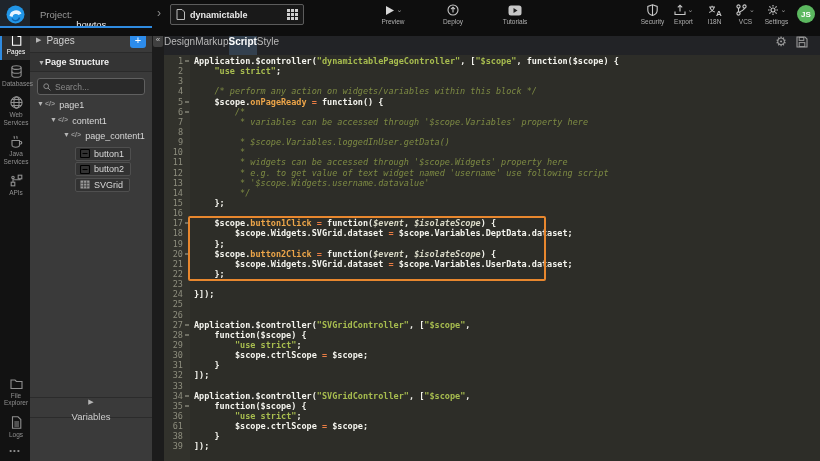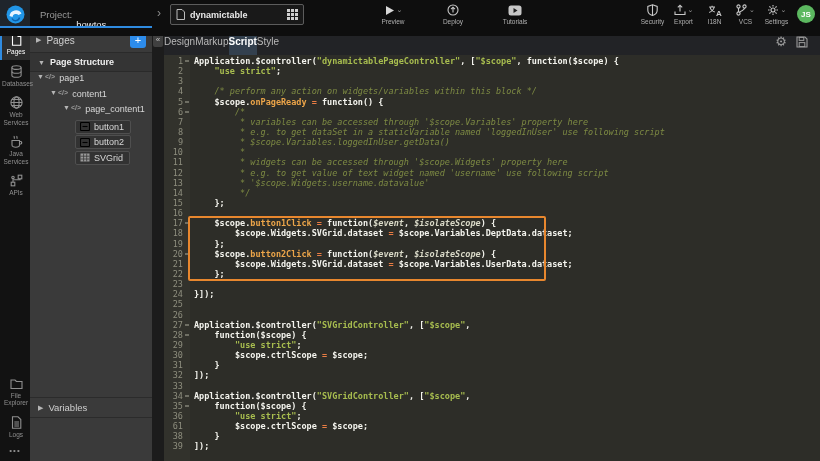--- a/index.html
+++ b/index.html
@@ -38,37 +38,37 @@
   .rail-spacer{flex:1;}
   .rail-more{color:#8f8f8f;font-size:8px;text-align:center;padding:4px 0 6px 0;letter-spacing:1px;cursor:pointer;}
   
   .panel{position:absolute;left:30px;top:28px;width:122px;height:433px;background:#3a3a3a;z-index:5;}
   .pages-header{height:24px;display:flex;align-items:center;padding:0 6px;gap:5px;}
   .pages-header .tri{color:#b5b5b5;font-size:7px;}
   .pages-header .txt{flex:1;color:#cfcfcf;font-size:10px;}
   .add-btn{width:16px;height:15px;background:#2d8ceb;border-radius:3px;color:#fff;font-size:11px;line-height:14px;
            text-align:center;cursor:pointer;}
   .structure-header{height:18px;background:#343434;border-top:1px solid #2a2a2a;border-bottom:1px solid #2a2a2a;
-                    display:flex;align-items:center;gap:5px;padding:0 8px;}
+                    display:flex;align-items:center;padding:0 8px;}
   .structure-header .tri{color:#b5b5b5;font-size:7px;}
   .structure-header .txt{color:#f0f0f0;font-size:9px;font-weight:bold;}
   .search-row{padding:6px 7px 4px 7px;}
   .search-box{height:15px;background:#2a2a2a;border:1px solid #606060;border-radius:3px;display:flex;
               align-items:center;gap:4px;padding:0 5px;}
   .search-box .ph{color:#8a8a8a;font-size:8.5px;}
   .tree{padding-top:1px;}
   .tree-row{height:15.6px;display:flex;align-items:flex-start;cursor:pointer;}
   .tree-row .tri{color:#b5b5b5;font-size:7px;width:9px;text-align:center;flex:none;}
   .tree-row .code-ico{color:#9a9a9a;font-size:7px;font-weight:bold;margin-right:4px;flex:none;}
   .tree-row .lbl{color:#d8d8d8;font-size:9px;}
   .chip{display:inline-flex;align-items:center;gap:4px;border:1px solid #4f4f4f;background:#323232;
         border-radius:2px;padding:1px 6px 1px 4px;}
   .variables-header{position:absolute;top:369px;left:0;width:122px;height:21px;border-top:1px solid #2b2b2b;
                     border-bottom:1px solid #2b2b2b;background:#3a3a3a;display:flex;align-items:center;
-                    gap:5px;padding:0 8px;box-sizing:border-box;cursor:pointer;}
+                    gap:5px;padding:0 8px;box-sizing:border-box;cursor:pointer;flex-direction:column;}
   .variables-header .tri{color:#b5b5b5;font-size:7px;}
   .variables-header .txt{color:#cfcfcf;font-size:9.5px;}
   
   .splitter{position:absolute;left:152px;top:28px;width:12px;height:433px;background:#1c1c1c;z-index:6;}
   .collapse-btn{position:absolute;left:1px;top:3px;width:10px;height:16px;background:#404040;border-radius:2px;
                 color:#c4c4c4;font-size:8px;display:flex;align-items:center;justify-content:center;cursor:pointer;}
   
   .editor{position:absolute;left:164px;top:28px;width:656px;height:433px;background:#2d2d28;}
   .tabbar{position:absolute;top:0;left:0;right:0;height:27px;background:#222326;display:flex;align-items:stretch;}
   .tab{padding:0 0;line-height:27px;font-size:10px;color:#b8b8b8;cursor:pointer;}
@@ -301,20 +301,29 @@
   <div class="panel">
     <div class="pages-header">
       <span class="tri">▶</span>
       <span class="txt">Pages</span>
       <span class="add-btn">+</span>
     </div>
     <div class="structure-header">
       <span class="tri">▼</span>
       <span class="txt">Page Structure</span>
     </div>
+    <div class="search-row">
+      <div class="search-box">
+        <svg width="8" height="8" viewBox="0 0 8 8">
+          <circle cx="3.2" cy="3.2" r="2.4" fill="none" stroke="#8a8a8a" stroke-width="1"></circle>
+          <line x1="5" y1="5" x2="7.4" y2="7.4" stroke="#8a8a8a" stroke-width="1"></line>
+        </svg>
+        <span class="ph">Search...</span>
+      </div>
+    </div>
     <div class="tree" id="tree">
         <div class="tree-row">
           <span style="width: 6px; flex: 0 0 auto;"></span>
           <span class="tri">▼</span>
           <span class="code-ico">&lt;/&gt;</span>
           <span class="lbl">page1</span>
         </div>
         <div class="tree-row">
           <span style="width: 19px; flex: 0 0 auto;"></span>
           <span class="tri">▼</span>
@@ -421,21 +430,20 @@
         <div class="code-line">
           <span class="ln">6<span class="fold"></span></span>
           <span class="lt"><span class="tk-c">        /*</span></span>
         </div>
         <div class="code-line">
           <span class="ln">7</span>
           <span class="lt"><span class="tk-c">         * variables can be accessed through '$scope.Variables' property here</span></span>
         </div>
         <div class="code-line">
           <span class="ln">8</span>
-          <span class="lt"><span class="tk-c">         * e.g. to get dataSet in a staticVariable named 'loggedInUser' use following script</span></span>
         </div>
         <div class="code-line">
           <span class="ln">9</span>
           <span class="lt"><span class="tk-c">         * $scope.Variables.loggedInUser.getData()</span></span>
         </div>
         <div class="code-line">
           <span class="ln">10</span>
           <span class="lt"><span class="tk-c">         *</span></span>
         </div>
         <div class="code-line">

